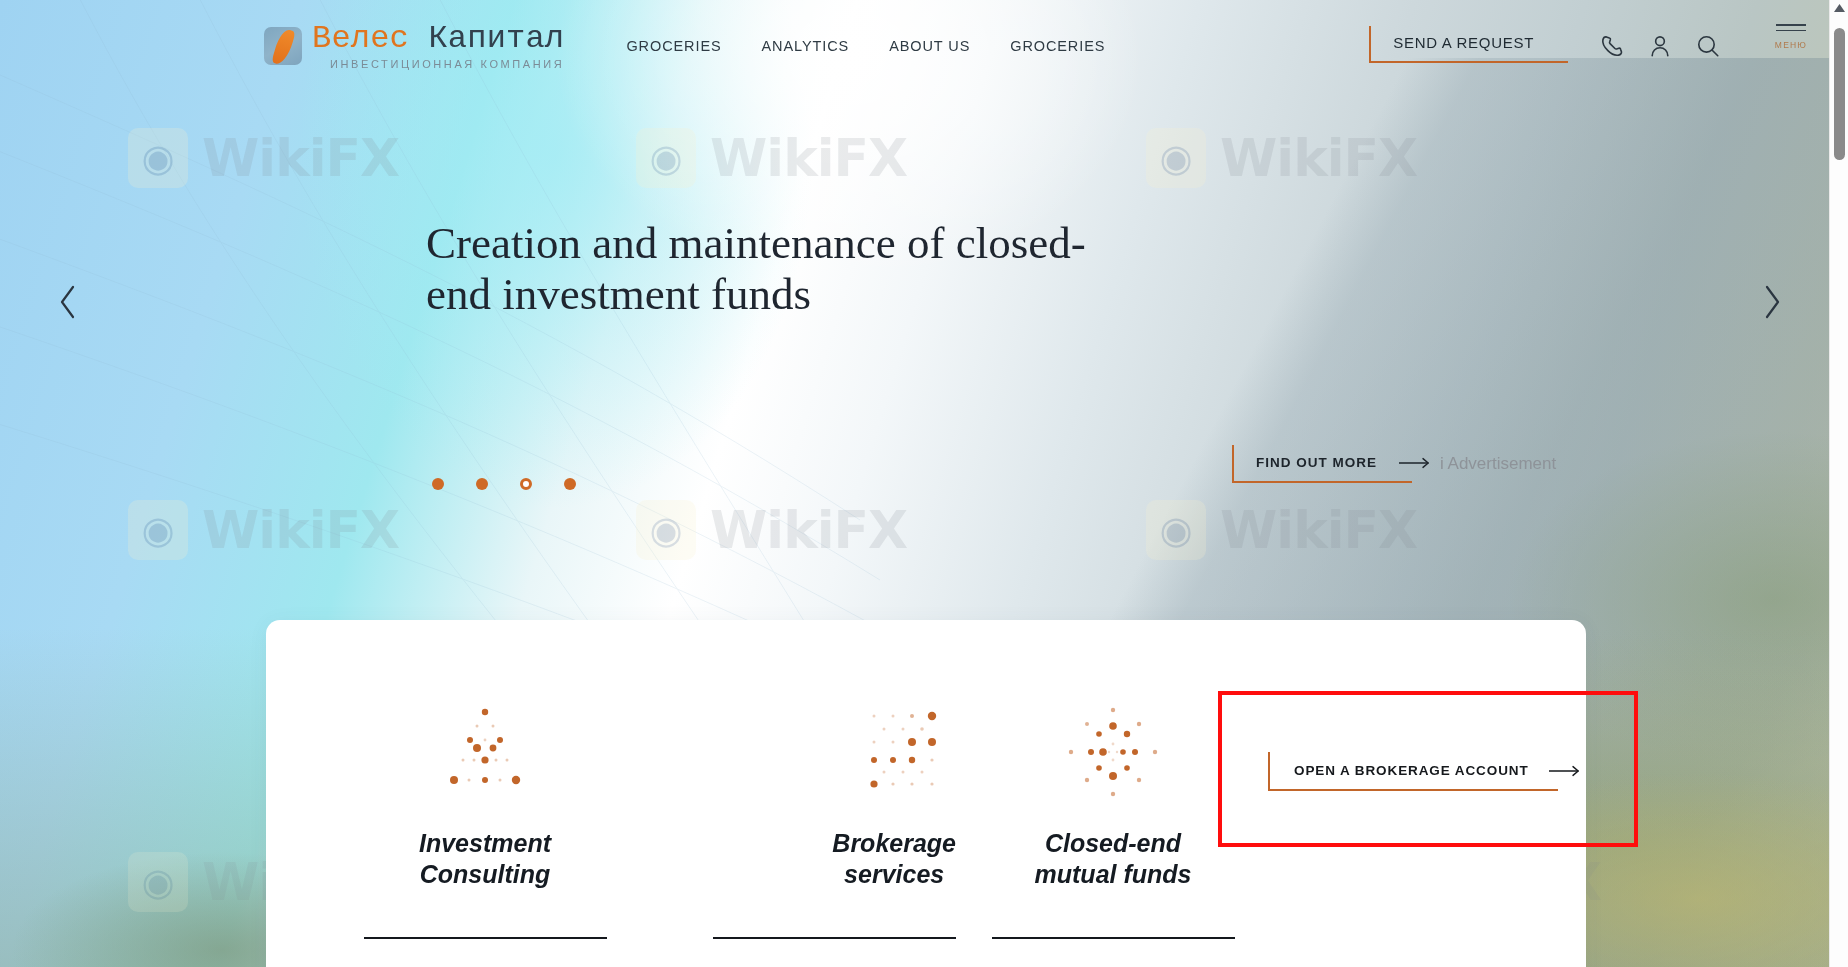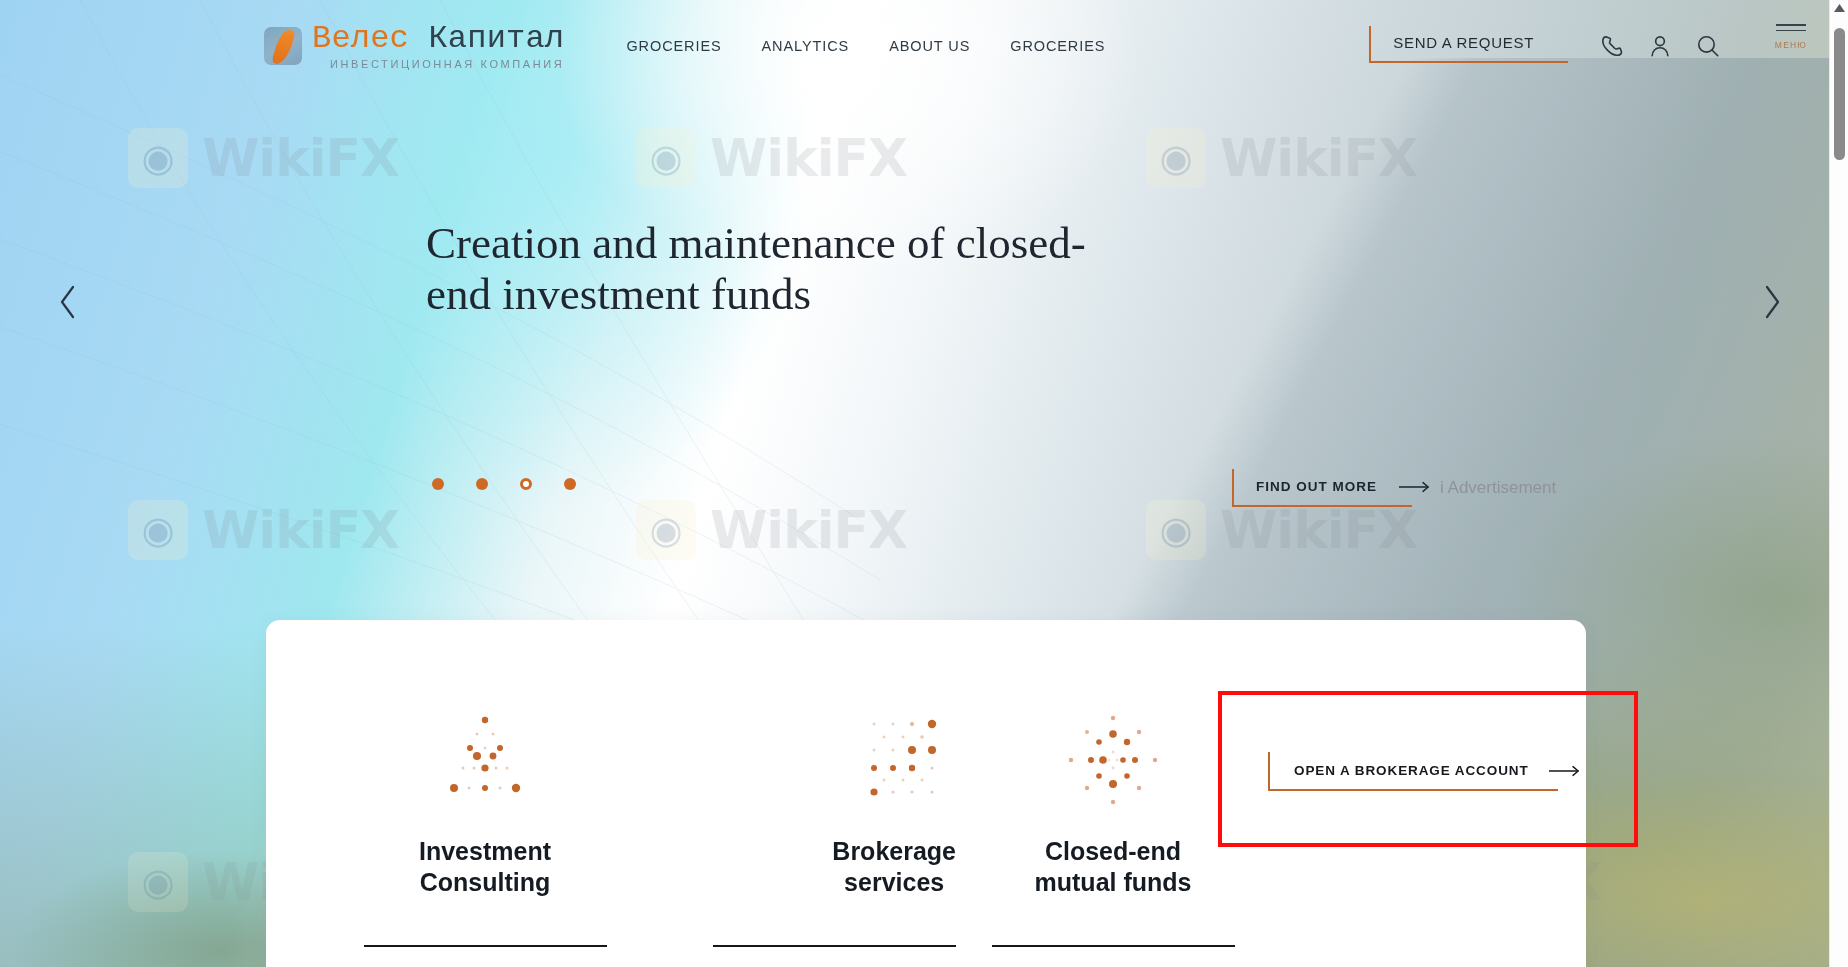--- a/index.html
+++ b/index.html
@@ -234,21 +234,21 @@
     z-index: 20;
   }
   .hero-desc {
     font-size: 16.5px;
     line-height: 1.52;
     color: #3d4950;
   }
   .hero-cta-row {
     position: absolute;
     left: 1232px;
-    top: 469px;
+    top: 445px;
     display: flex;
     align-items: center;
     z-index: 20;
   }
   .outline-btn {
     position: relative;
     padding: 10px 0 13px 24px;
     width: 180px;
     display: flex;
     align-items: center;
@@ -317,22 +317,23 @@
     top: 620px;
     width: 1320px;
     height: 420px;
     background: #ffffff;
     border-radius: 14px;
     z-index: 30;
     box-shadow: 0 2px 20px rgba(70,90,110,0.06);
   }
   .cards {
     position: absolute;
-    left: 0; right: 0; top: 8px;
-    display: flex;
+    left: 0; right: 0; top: 0;
+    display: flex;
+    font-style: italic;
   }
   .card {
     width: 314px;
     padding-top: 84px;
     display: flex;
     flex-direction: column;
     align-items: center;
     cursor: pointer;
   }
   .card:nth-child(1) { margin-left: 62px; }

